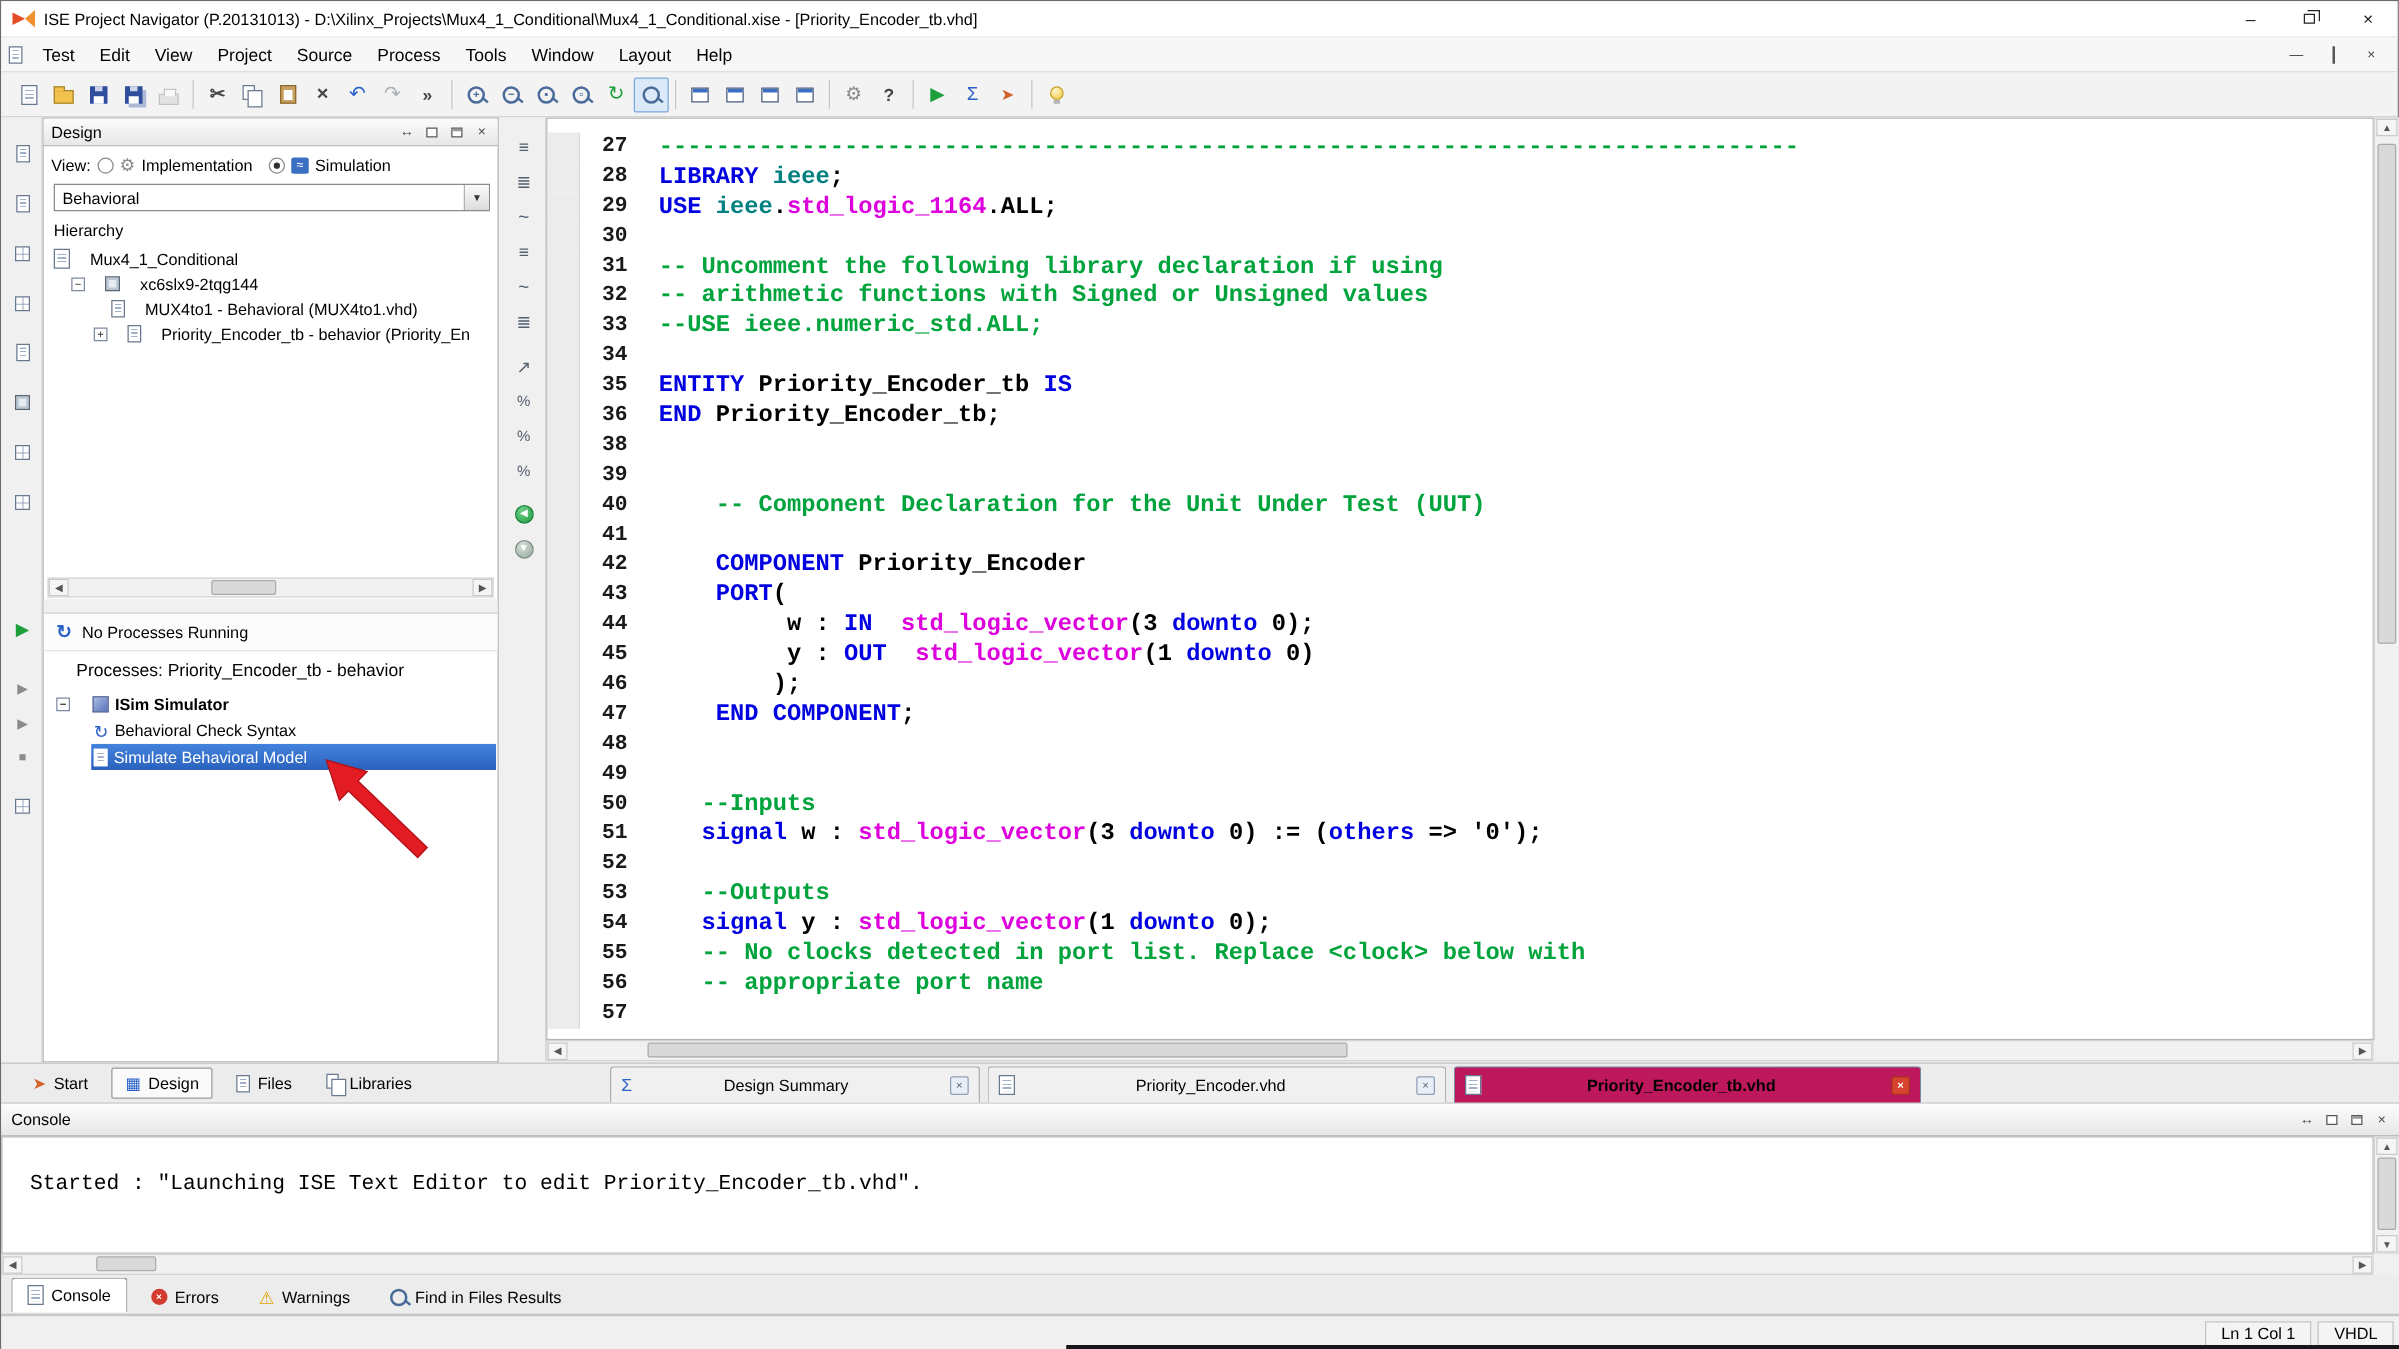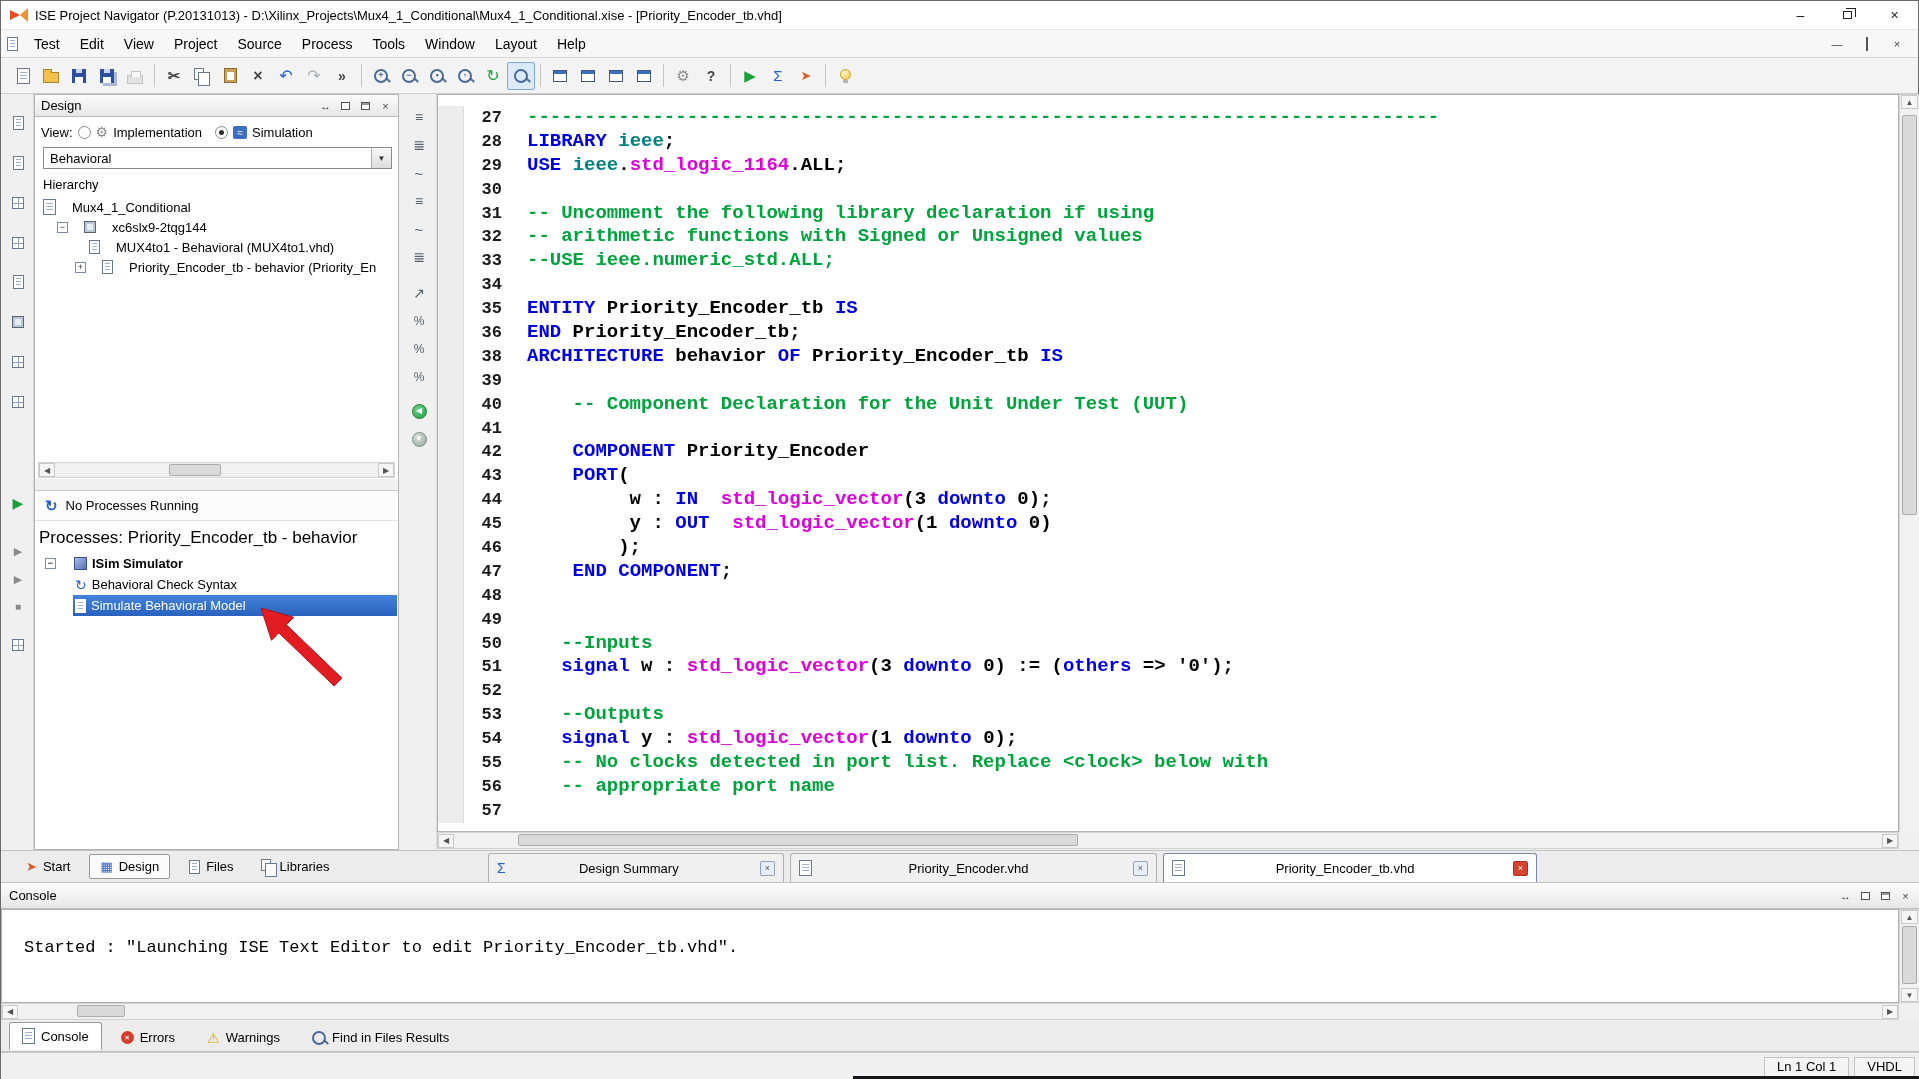--- a/index.html
+++ b/index.html
@@ -92,21 +92,21 @@
 .trow .exp{width:11px;height:11px;border:1px solid #7e8aa0;background:#fff;font-size:9px;line-height:9px;display:inline-flex;align-items:center;justify-content:center;color:#333;flex:none;}
 .tlabel{white-space:nowrap;}
 .prow{height:21px;}
 .rowin{display:flex;align-items:center;gap:5px;flex:1;height:100%;padding-left:2px;}
 .rowin.sel{background:linear-gradient(#4383dd,#2a62bd);color:#fff;}
 .rowin.sel .i-sdoc{border-color:#fff;}
 .boldrow{font-weight:bold;}
 .dp-hscroll{position:absolute;left:3px;top:367px;width:357px;height:16px;background:#f1f1f1;border:1px solid #d2d2d2;display:flex;align-items:center;}
 .dp-split{position:absolute;left:0;top:384px;width:100%;height:12px;background:#f0f0f0;border-bottom:1px solid #c9c9c9;}
 .dp-procheader{position:absolute;left:0;top:396px;width:100%;height:30px;display:flex;align-items:center;gap:8px;padding-left:10px;font-size:13px;background:#fcfcfc;border-bottom:1px solid #e3e3e3;}
-.dp-proctitle{position:absolute;left:4px;top:433px;font-size:17px;white-space:nowrap;}
+.dp-proctitle{position:absolute;left:26px;top:433px;font-size:14px;white-space:nowrap;}
 .dp-proctree{position:absolute;left:2px;top:458px;width:360px;height:70px;}
 
 
 .sb-btn{width:16px;height:14px;background:#f5f5f5;border:1px solid #c9c9c9;color:#555;display:flex;align-items:center;justify-content:center;font-size:8px;flex:none;}
 .sb-thumb{background:#d9d9d9;border:1px solid #ababab;border-radius:2px;}
 .hthumb{height:12px;position:absolute;top:1px;}
 .vthumb{width:15px;position:absolute;left:2px;}
 
 
 .editor-strip{left:400px;top:0;width:36px;height:755px;background:#f0f0f0;border-right:1px solid #d8d8d8;}
@@ -131,21 +131,21 @@
 .scroll-corner{left:1898px;top:738px;width:21px;height:17px;background:#f0f0f0;}
 
 
 .tabsrow{left:0;top:849px;width:1919px;height:33px;background:#ececec;border-top:1px solid #c2c2c2;border-bottom:1px solid #c2c2c2;}
 .panel-tabs{position:absolute;left:14px;top:0;height:100%;display:flex;align-items:center;gap:8px;}
 .ptab{display:flex;align-items:center;gap:6px;font-size:13px;padding:4px 10px;border:1px solid transparent;}
 .ptab.active{background:#fafafa;border:1px solid #9a9a9a;border-radius:2px;}
 .editor-tabs{position:absolute;left:487px;top:0;height:100%;display:flex;align-items:flex-end;gap:6px;}
 .etab{height:29px;display:flex;align-items:center;background:#f0f0f0;border:1px solid #b0b0b0;border-bottom:none;border-radius:3px 3px 0 0;padding:0 8px;font-size:13px;}
 .etab .etab-label{flex:1;text-align:center;white-space:nowrap;overflow:hidden;}
-.etab.active{background:#ffffff;border-color:#7a8aa0;}
+.etab.active{background:#be185d;border-color:#7a8aa0;font-weight:bold;}
 .closebox{width:15px;height:15px;border:1px solid #8ea0b8;background:#e8eef6;color:#4a5a70;font-size:9px;display:flex;align-items:center;justify-content:center;border-radius:2px;margin-left:8px;flex:none;}
 .closebox.red{background:#d6432f;border-color:#a82f1f;color:#fff;}
 
 
 .console-header{left:0;top:882px;width:1919px;height:26px;background:linear-gradient(#fcfcfc,#e7e7e7);border-bottom:1px solid #bdbdbd;display:flex;align-items:center;padding:0 8px;font-size:13px;}
 .console-body{left:0;top:908px;width:1898px;height:94px;background:#fff;border:1px solid #b3b3b3;}
 .console-text{position:absolute;left:22px;top:28px;font-family:"Liberation Mono",monospace;font-size:17px;white-space:pre;}
 .console-vscroll{left:1898px;top:908px;width:21px;height:94px;background:#f1f1f1;border:1px solid #d2d2d2;}
 .console-hscroll{left:0;top:1002px;width:1898px;height:17px;background:#f1f1f1;border:1px solid #d2d2d2;display:flex;align-items:center;justify-content:space-between;}
 .console-hcorner{left:1898px;top:1002px;width:21px;height:17px;background:#f0f0f0;}
@@ -469,21 +469,21 @@
           <div class="cl"><span class="lnm"></span><span class="ln">27</span><span class="lt"><span class="tk-c">--------------------------------------------------------------------------------</span></span></div>
           <div class="cl"><span class="lnm"></span><span class="ln">28</span><span class="lt"><span class="tk-k">LIBRARY</span><span class="tk-p"> </span><span class="tk-l">ieee</span><span class="tk-p">;</span></span></div>
           <div class="cl"><span class="lnm"></span><span class="ln">29</span><span class="lt"><span class="tk-k">USE</span><span class="tk-p"> </span><span class="tk-l">ieee</span><span class="tk-p">.</span><span class="tk-t">std_logic_1164</span><span class="tk-p">.ALL;</span></span></div>
           <div class="cl"><span class="lnm"></span><span class="ln">30</span><span class="lt"></span></div>
           <div class="cl"><span class="lnm"></span><span class="ln">31</span><span class="lt"><span class="tk-c">-- Uncomment the following library declaration if using</span></span></div>
           <div class="cl"><span class="lnm"></span><span class="ln">32</span><span class="lt"><span class="tk-c">-- arithmetic functions with Signed or Unsigned values</span></span></div>
           <div class="cl"><span class="lnm"></span><span class="ln">33</span><span class="lt"><span class="tk-c">--USE ieee.numeric_std.ALL;</span></span></div>
           <div class="cl"><span class="lnm"></span><span class="ln">34</span><span class="lt"></span></div>
           <div class="cl"><span class="lnm"></span><span class="ln">35</span><span class="lt"><span class="tk-k">ENTITY</span><span class="tk-p"> Priority_Encoder_tb </span><span class="tk-k">IS</span></span></div>
           <div class="cl"><span class="lnm"></span><span class="ln">36</span><span class="lt"><span class="tk-k">END</span><span class="tk-p"> Priority_Encoder_tb;</span></span></div>
-          <div class="cl"><span class="lnm"></span><span class="ln">38</span><span class="lt"><span class="tk-k">ARCHITECTURE</span><span class="tk-p"> behavior </span><span class="tk-k">OF</span><span class="tk-p"> Priority_Encoder_tb </span><span class="tk-k">IS</span></span></div>
+          <div class="cl"><span class="lnm"></span><span class="ln">38</span></div>
           <div class="cl"><span class="lnm"></span><span class="ln">39</span><span class="lt"></span></div>
           <div class="cl"><span class="lnm"></span><span class="ln">40</span><span class="lt"><span class="tk-c">    -- Component Declaration for the Unit Under Test (UUT)</span></span></div>
           <div class="cl"><span class="lnm"></span><span class="ln">41</span><span class="lt"></span></div>
           <div class="cl"><span class="lnm"></span><span class="ln">42</span><span class="lt"><span class="tk-p">    </span><span class="tk-k">COMPONENT</span><span class="tk-p"> Priority_Encoder</span></span></div>
           <div class="cl"><span class="lnm"></span><span class="ln">43</span><span class="lt"><span class="tk-p">    </span><span class="tk-k">PORT</span><span class="tk-p">(</span></span></div>
           <div class="cl"><span class="lnm"></span><span class="ln">44</span><span class="lt"><span class="tk-p">         w : </span><span class="tk-k">IN</span><span class="tk-p">  </span><span class="tk-t">std_logic_vector</span><span class="tk-p">(3 </span><span class="tk-k">downto</span><span class="tk-p"> 0);</span></span></div>
           <div class="cl"><span class="lnm"></span><span class="ln">45</span><span class="lt"><span class="tk-p">         y : </span><span class="tk-k">OUT</span><span class="tk-p">  </span><span class="tk-t">std_logic_vector</span><span class="tk-p">(1 </span><span class="tk-k">downto</span><span class="tk-p"> 0)</span></span></div>
           <div class="cl"><span class="lnm"></span><span class="ln">46</span><span class="lt"><span class="tk-p">        );</span></span></div>
           <div class="cl"><span class="lnm"></span><span class="ln">47</span><span class="lt"><span class="tk-p">    </span><span class="tk-k">END</span><span class="tk-p"> </span><span class="tk-k">COMPONENT</span><span class="tk-p">;</span></span></div>
           <div class="cl"><span class="lnm"></span><span class="ln">48</span><span class="lt"></span></div>

